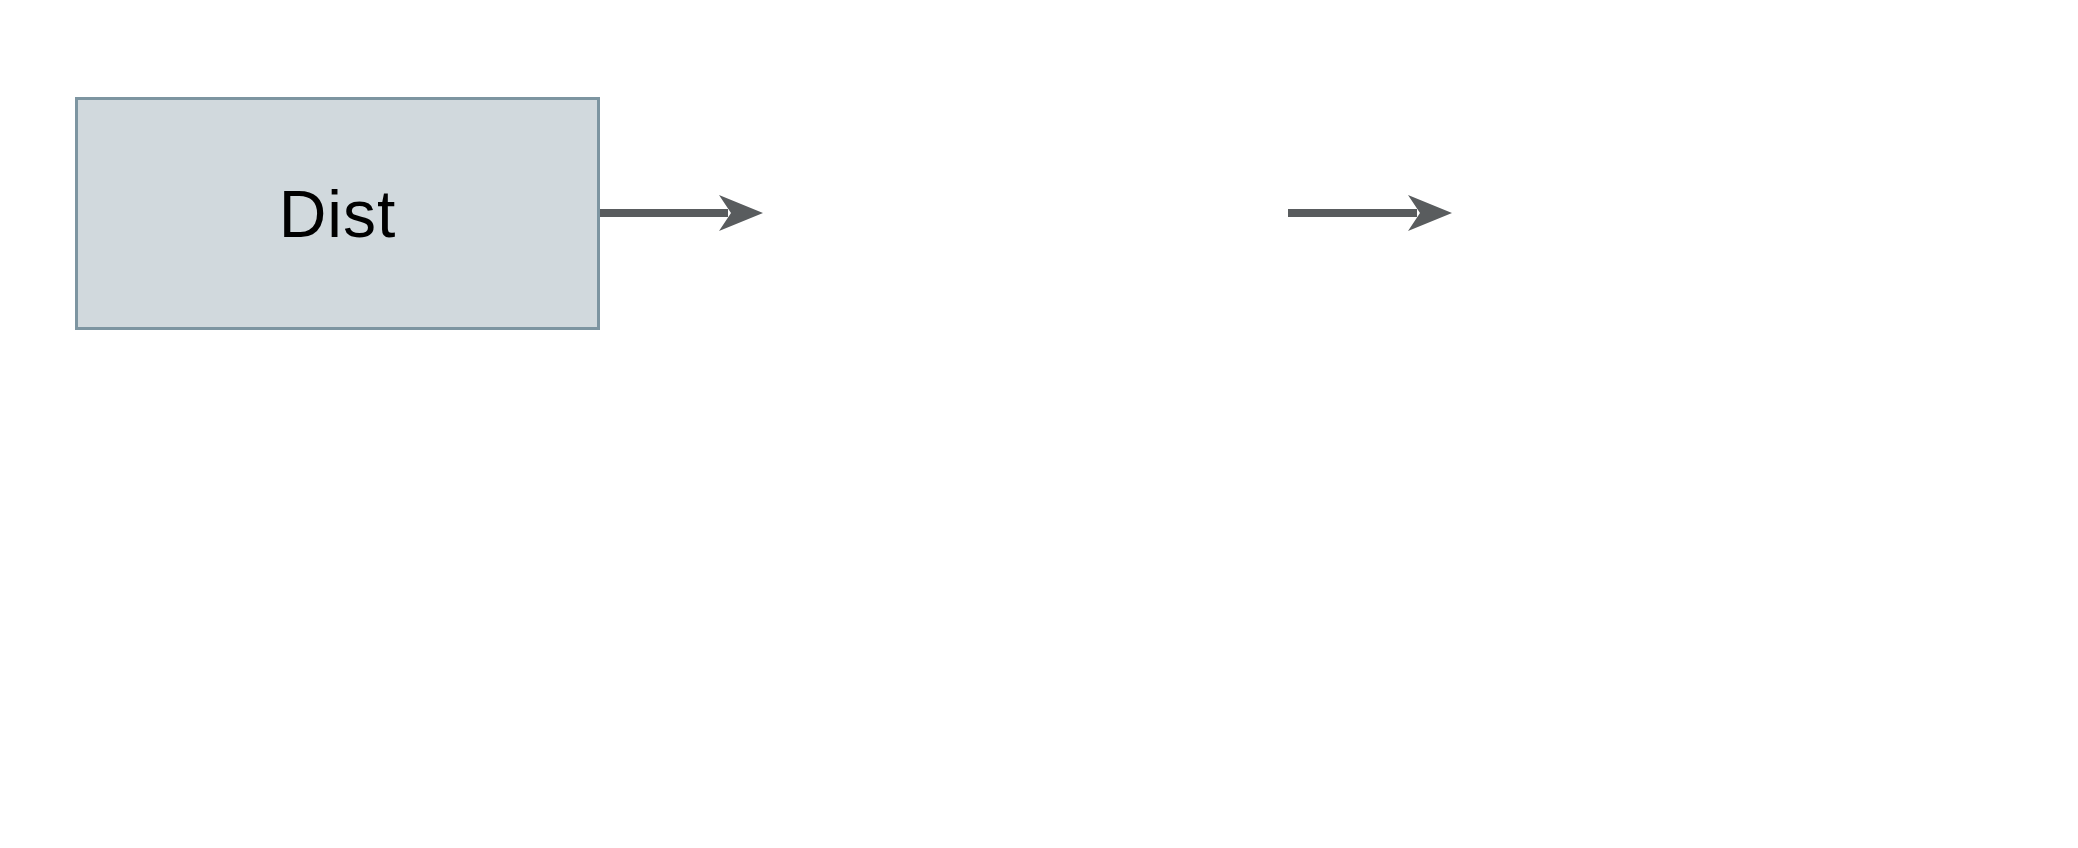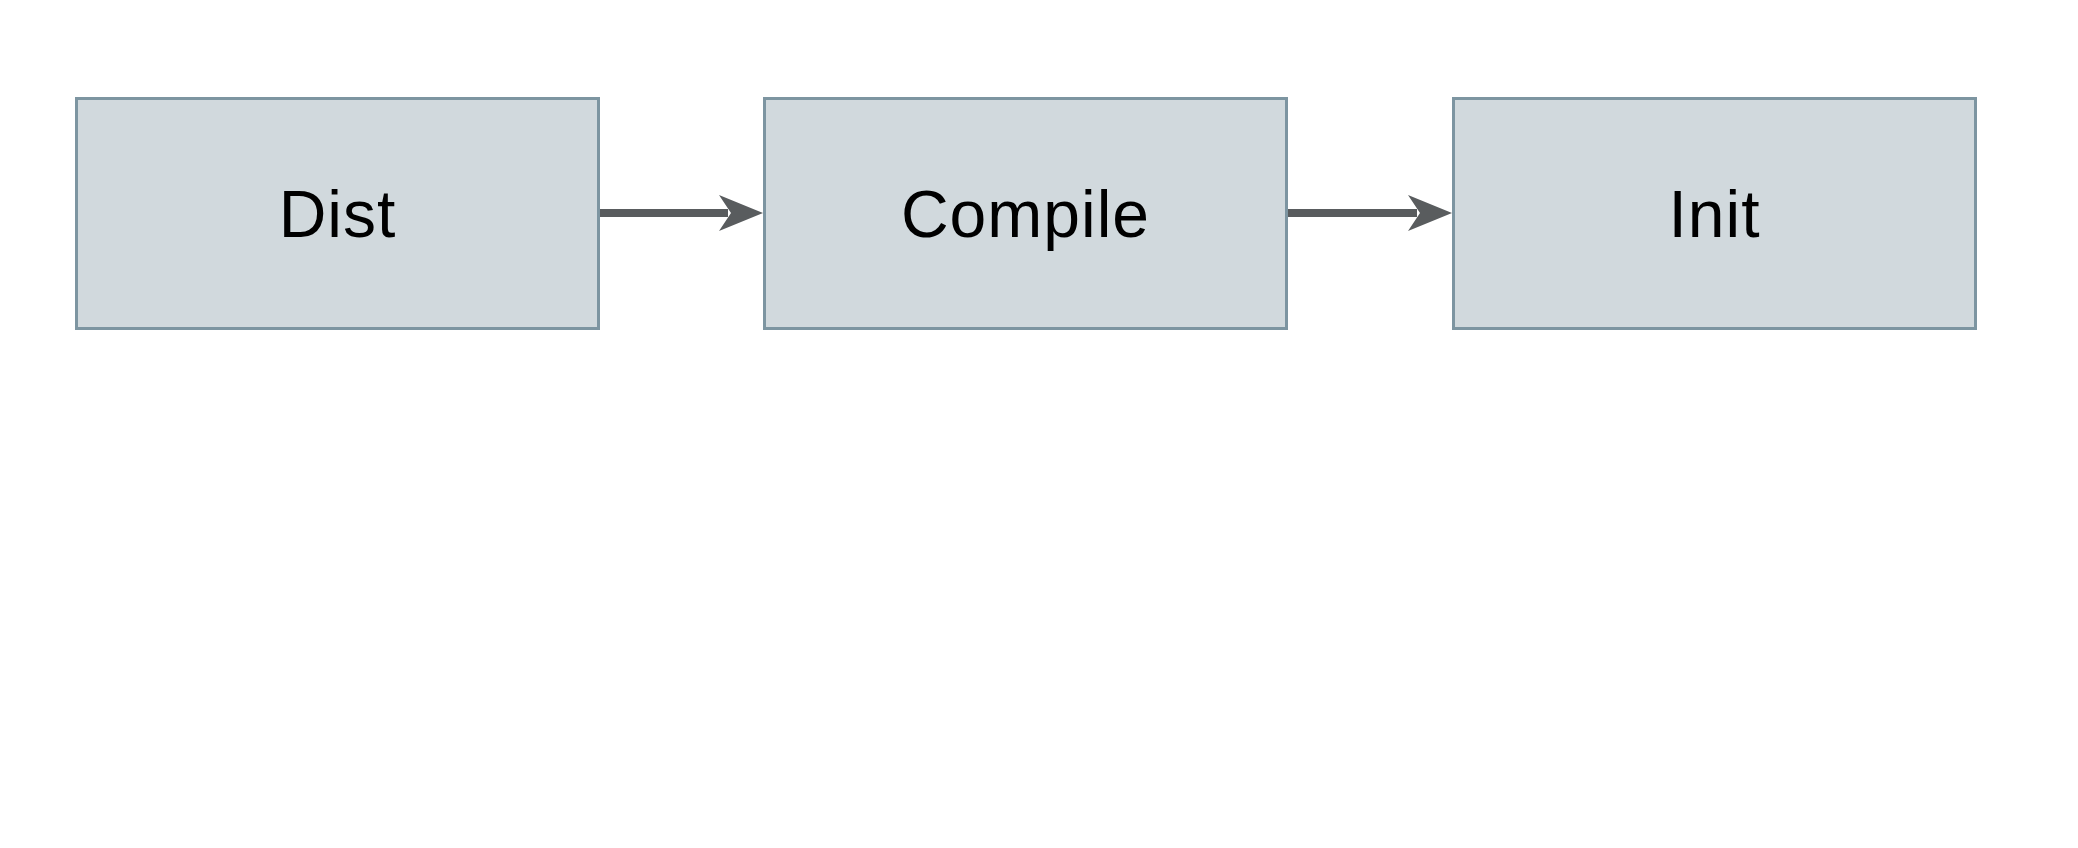--- a/index.html
+++ b/index.html
@@ -57,29 +57,23 @@
     <span class="node-label">Dist</span>
   </div>
 
   <div class="edge" id="edge-dist-compile">
     <svg viewBox="0 0 163 60" preserveAspectRatio="none" aria-hidden="true">
       <line x1="0" y1="30" x2="128" y2="30" stroke="currentColor" stroke-width="8"></line>
       <path d="M 163,30 L 119,12 L 131,30 L 119,48 Z" fill="currentColor"></path>
     </svg>
   </div>
 
-  <div class="node" id="node-compile">
-    <span class="node-label">Compile</span>
-  </div>
 
   <div class="edge" id="edge-compile-init">
     <svg viewBox="0 0 164 60" preserveAspectRatio="none" aria-hidden="true">
       <line x1="0" y1="30" x2="129" y2="30" stroke="currentColor" stroke-width="8"></line>
       <path d="M 164,30 L 120,12 L 132,30 L 120,48 Z" fill="currentColor"></path>
     </svg>
   </div>
 
-  <div class="node" id="node-init">
-    <span class="node-label">Init</span>
-  </div>
 
 
 </div>
 
 </body></html>

